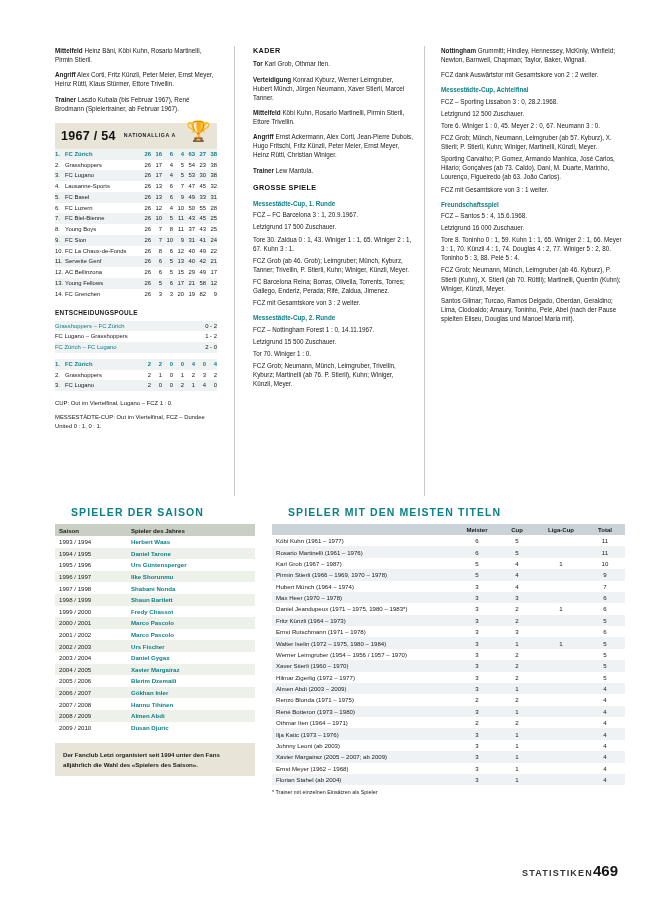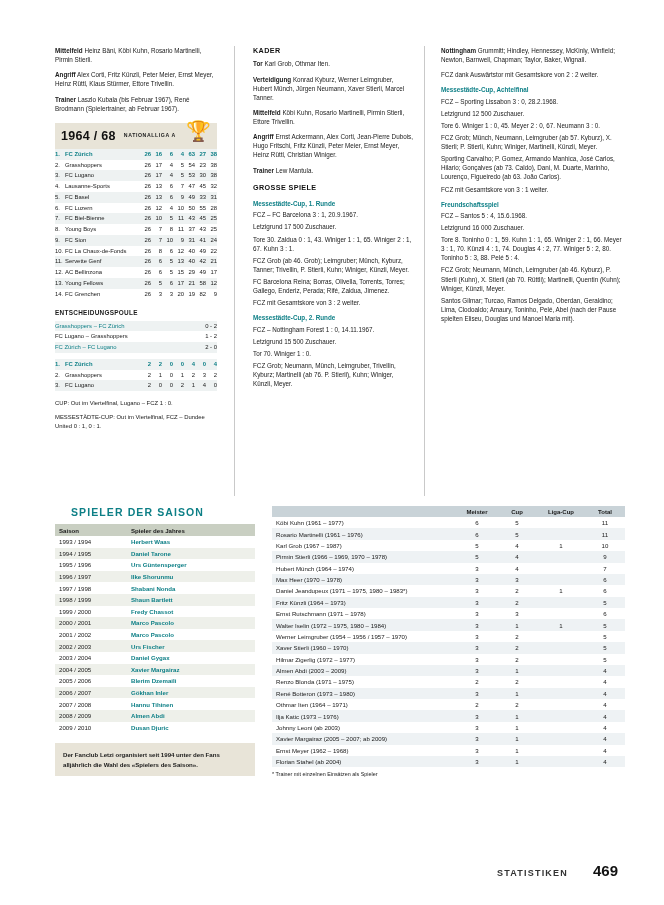--- a/index.html
+++ b/index.html
@@ -94,21 +94,21 @@
   }
 
   .footer {
     position:absolute; right:46px; bottom:30px;
     font-size:9px; letter-spacing:1.2px; font-weight:bold; color:#333;
   }
   .pageno {
     position:absolute; right:46px; bottom:25px;
     font-size:15px; font-weight:bold; color:#111;
   }
-  .footer-wrap { position:absolute; right:46px; bottom:26px; display:flex; align-items:baseline; gap:25px;}
+  .footer-wrap { position:absolute; right:46px; bottom:26px; display:flex; align-items:baseline; gap:0;}
 </style>
 </head>
 <body>
 
 <div class="page">
 
   <div class="vrule" style="left:234px; top:46px; height:450px;"></div>
   <div class="vrule" style="left:424px; top:46px; height:450px;"></div>
 
   <div class="cols">
@@ -123,21 +123,21 @@
         <b>Angriff</b>
         <span>Alex Corti, Fritz Künzli, Peter Meier, Ernst Meyer, Heinz Rüttl, Klaus Stürmer, Ettore Trivellin.</span>
       </div>
       <div class="para">
         <b>Trainer</b>
         <span>Laszlo Kubala (bis Februar 1967), René Brodmann (Spielertrainer, ab Februar 1967).</span>
       </div>
 
       <div class="seasonbox">
         <div class="seasonhead">
-          <span class="yr">1964 / 68</span>
+          <span class="yr">1967 / 54</span>
           <span class="liga">NATIONALLIGA A</span>
           <span class="trophy">🏆</span>
         </div>
 
         <table class="tbl">
           <tbody id="standings-body">
               <tr class="alt first">
                 <td class="rank">1.</td>
                 <td class="team">FC Zürich</td>
                 <td class="n">26</td>
@@ -482,20 +482,21 @@
           <tr>
             <td>2009 / 2010</td>
             <td class="name">Dusan Djuric</td>
           </tr>
         </tbody>
     </table>
     <div class="infobox">Der Fanclub Letzi organisiert seit 1994 unter den Fans alljährlich die Wahl des «Spielers des Saison».</div>
   </div>
 
   <div class="panelR">
+    <div class="panel-title">SPIELER MIT DEN MEISTEN TITELN</div>
     <table class="titel">
       <thead>
         <tr>
           <th class="pl"></th>
           <th style="width:40px;">Meister</th>
           <th style="width:40px;">Cup</th>
           <th style="width:48px;">Liga-Cup</th>
           <th style="width:40px;">Total</th>
         </tr>
       </thead>

